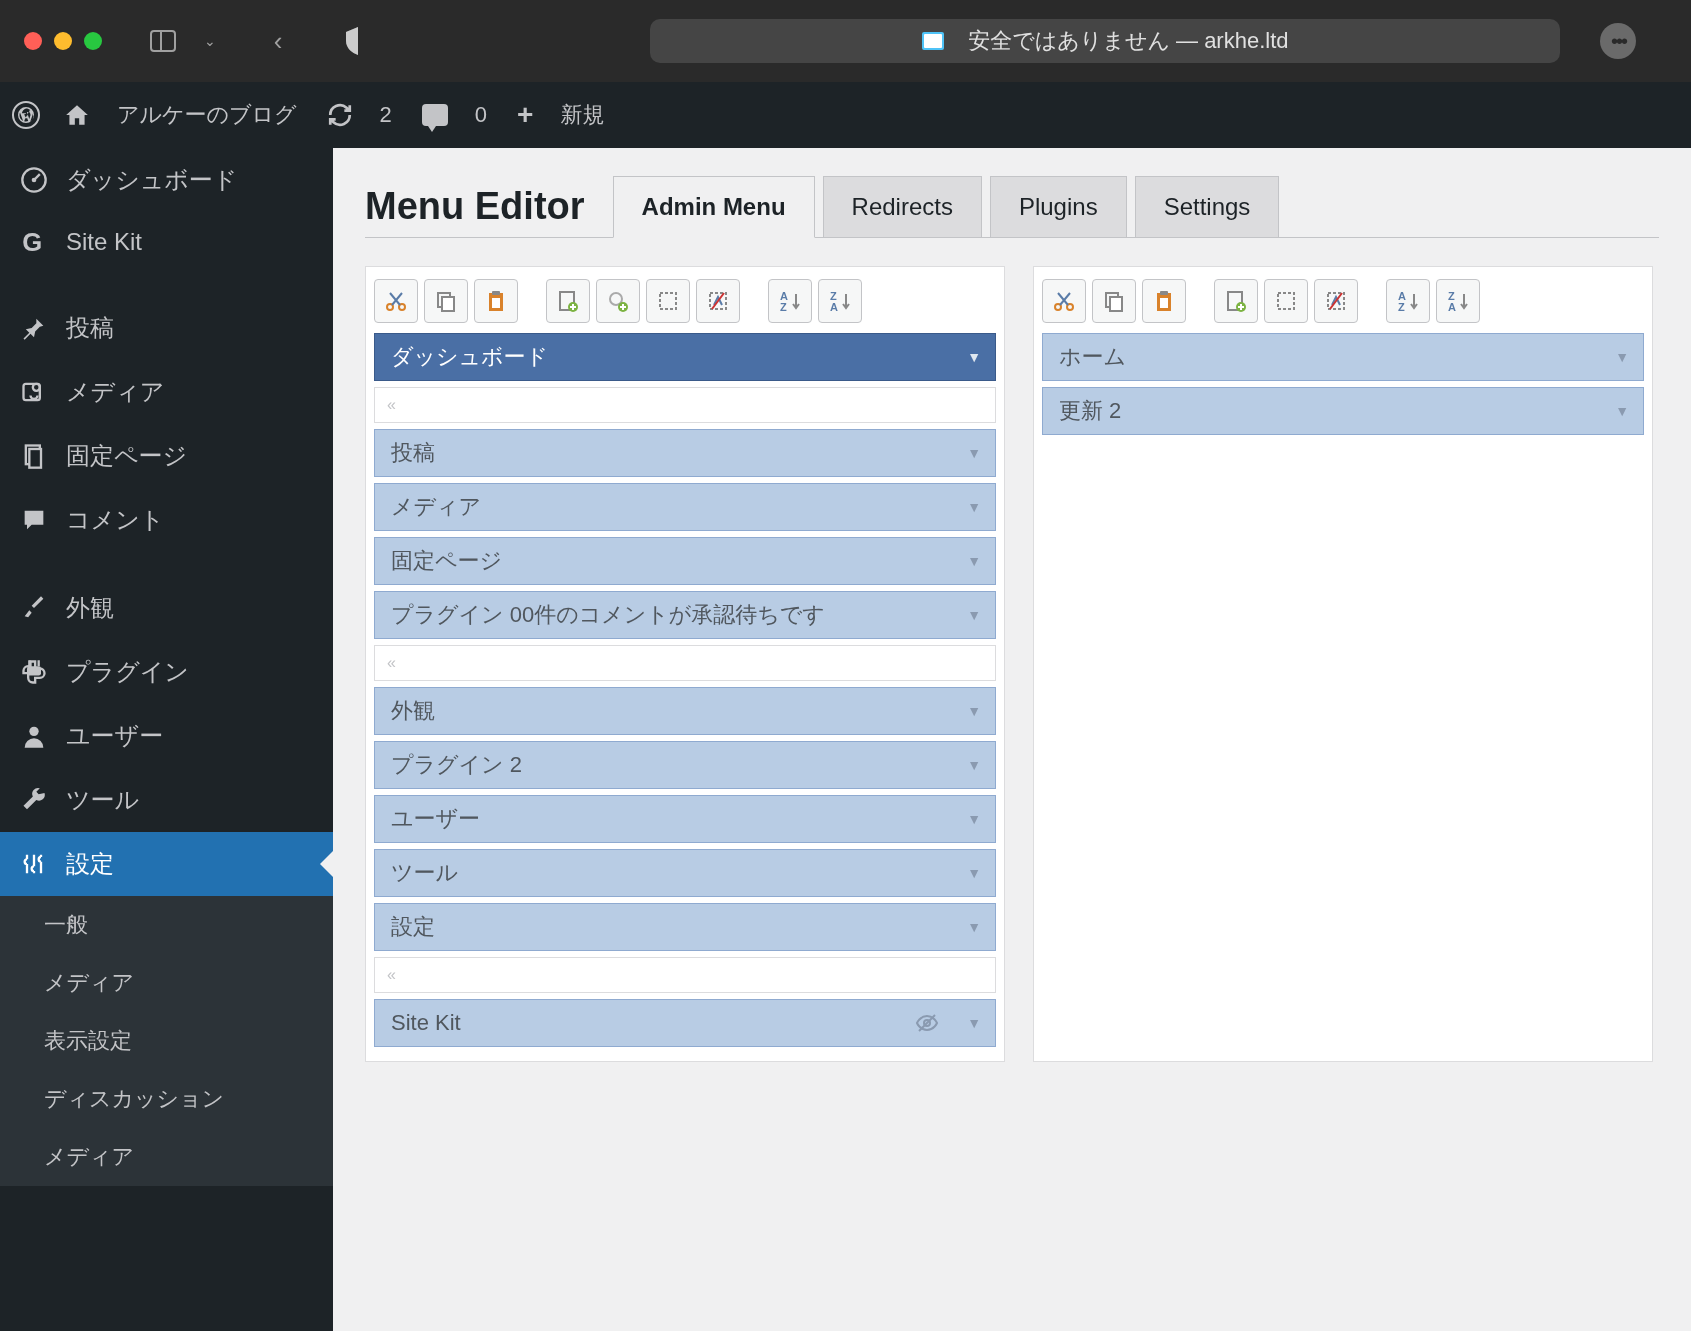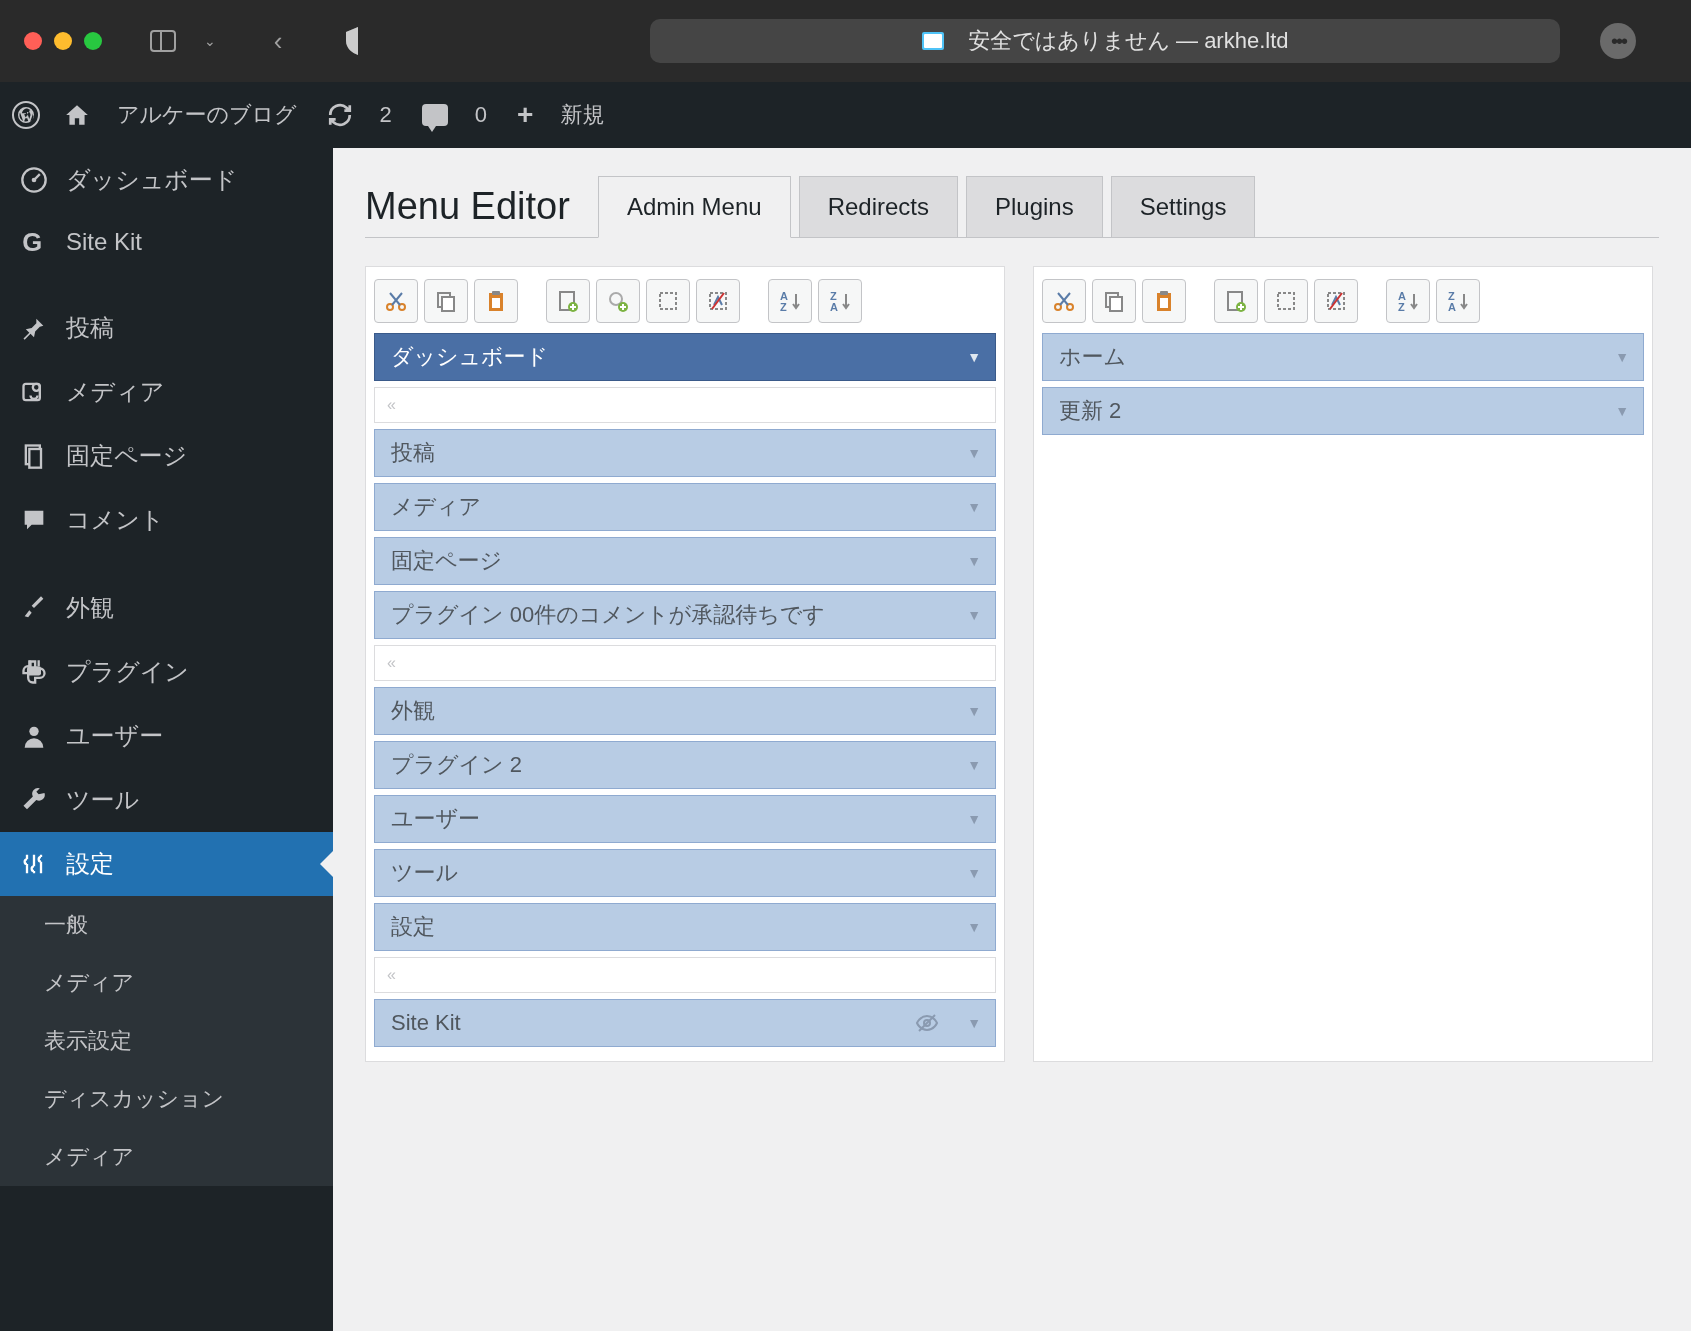--- a/index.html
+++ b/index.html
@@ -40,24 +40,24 @@
 .wp-menu-item.active { background: #2271b1; color: #fff; }
 .wp-menu-item.active::after { content: ''; position: absolute; right: -1px; top: 50%; transform: translateY(-50%); width: 0; height: 0; border-top: 14px solid transparent; border-bottom: 14px solid transparent; border-right: 14px solid #f0f0f1; }
 .wp-menu-icon { width: 28px; height: 28px; display: flex; align-items: center; justify-content: center; flex-shrink: 0; }
 .wp-submenu { background: #2c3338; padding-left: 20px; }
 .wp-submenu-item { padding: 14px 24px; color: #c3c4c7; cursor: pointer; font-size: 22px; }
 .wp-menu-separator { height: 24px; }
 
 
 .content-area { flex: 1; background: #f0f0f1; padding: 0; overflow: hidden; }
 .page-header { display: flex; align-items: center; padding: 28px 32px 0 32px; gap: 28px; }
-.page-title { font-size: 38px; font-weight: 400; color: #1d2327; }
+.page-title { font-size: 38px; font-weight: 700; color: #1d2327; }
 .tabs { display: flex; gap: 8px; }
 .tab { padding: 16px 28px; background: #dcdcde; border: 1px solid #c3c4c7; border-bottom: none; font-size: 24px; color: #1d2327; cursor: pointer; }
-.tab.active-tab { background: #f0f0f1; color: #1d2327; font-weight: normal; border-bottom: 1px solid #f0f0f1; margin-bottom: -1px; }
+.tab.active-tab { background: #f0f0f1; color: #1d2327; font-weight: bold; border-bottom: 1px solid #f0f0f1; margin-bottom: -1px; }
 .tab-underline { border-bottom: 1px solid #c3c4c7; margin: 0 32px; }
 
 
 .editor-columns { display: flex; gap: 28px; padding: 28px 32px; }
 .editor-col { background: #fff; border: 1px solid #dcdcde; padding: 8px; }
 .editor-col.left { width: 640px; }
 .editor-col.right { width: 620px; }
 
 
 .toolbar { display: flex; gap: 6px; padding: 4px 0 10px 0; }

